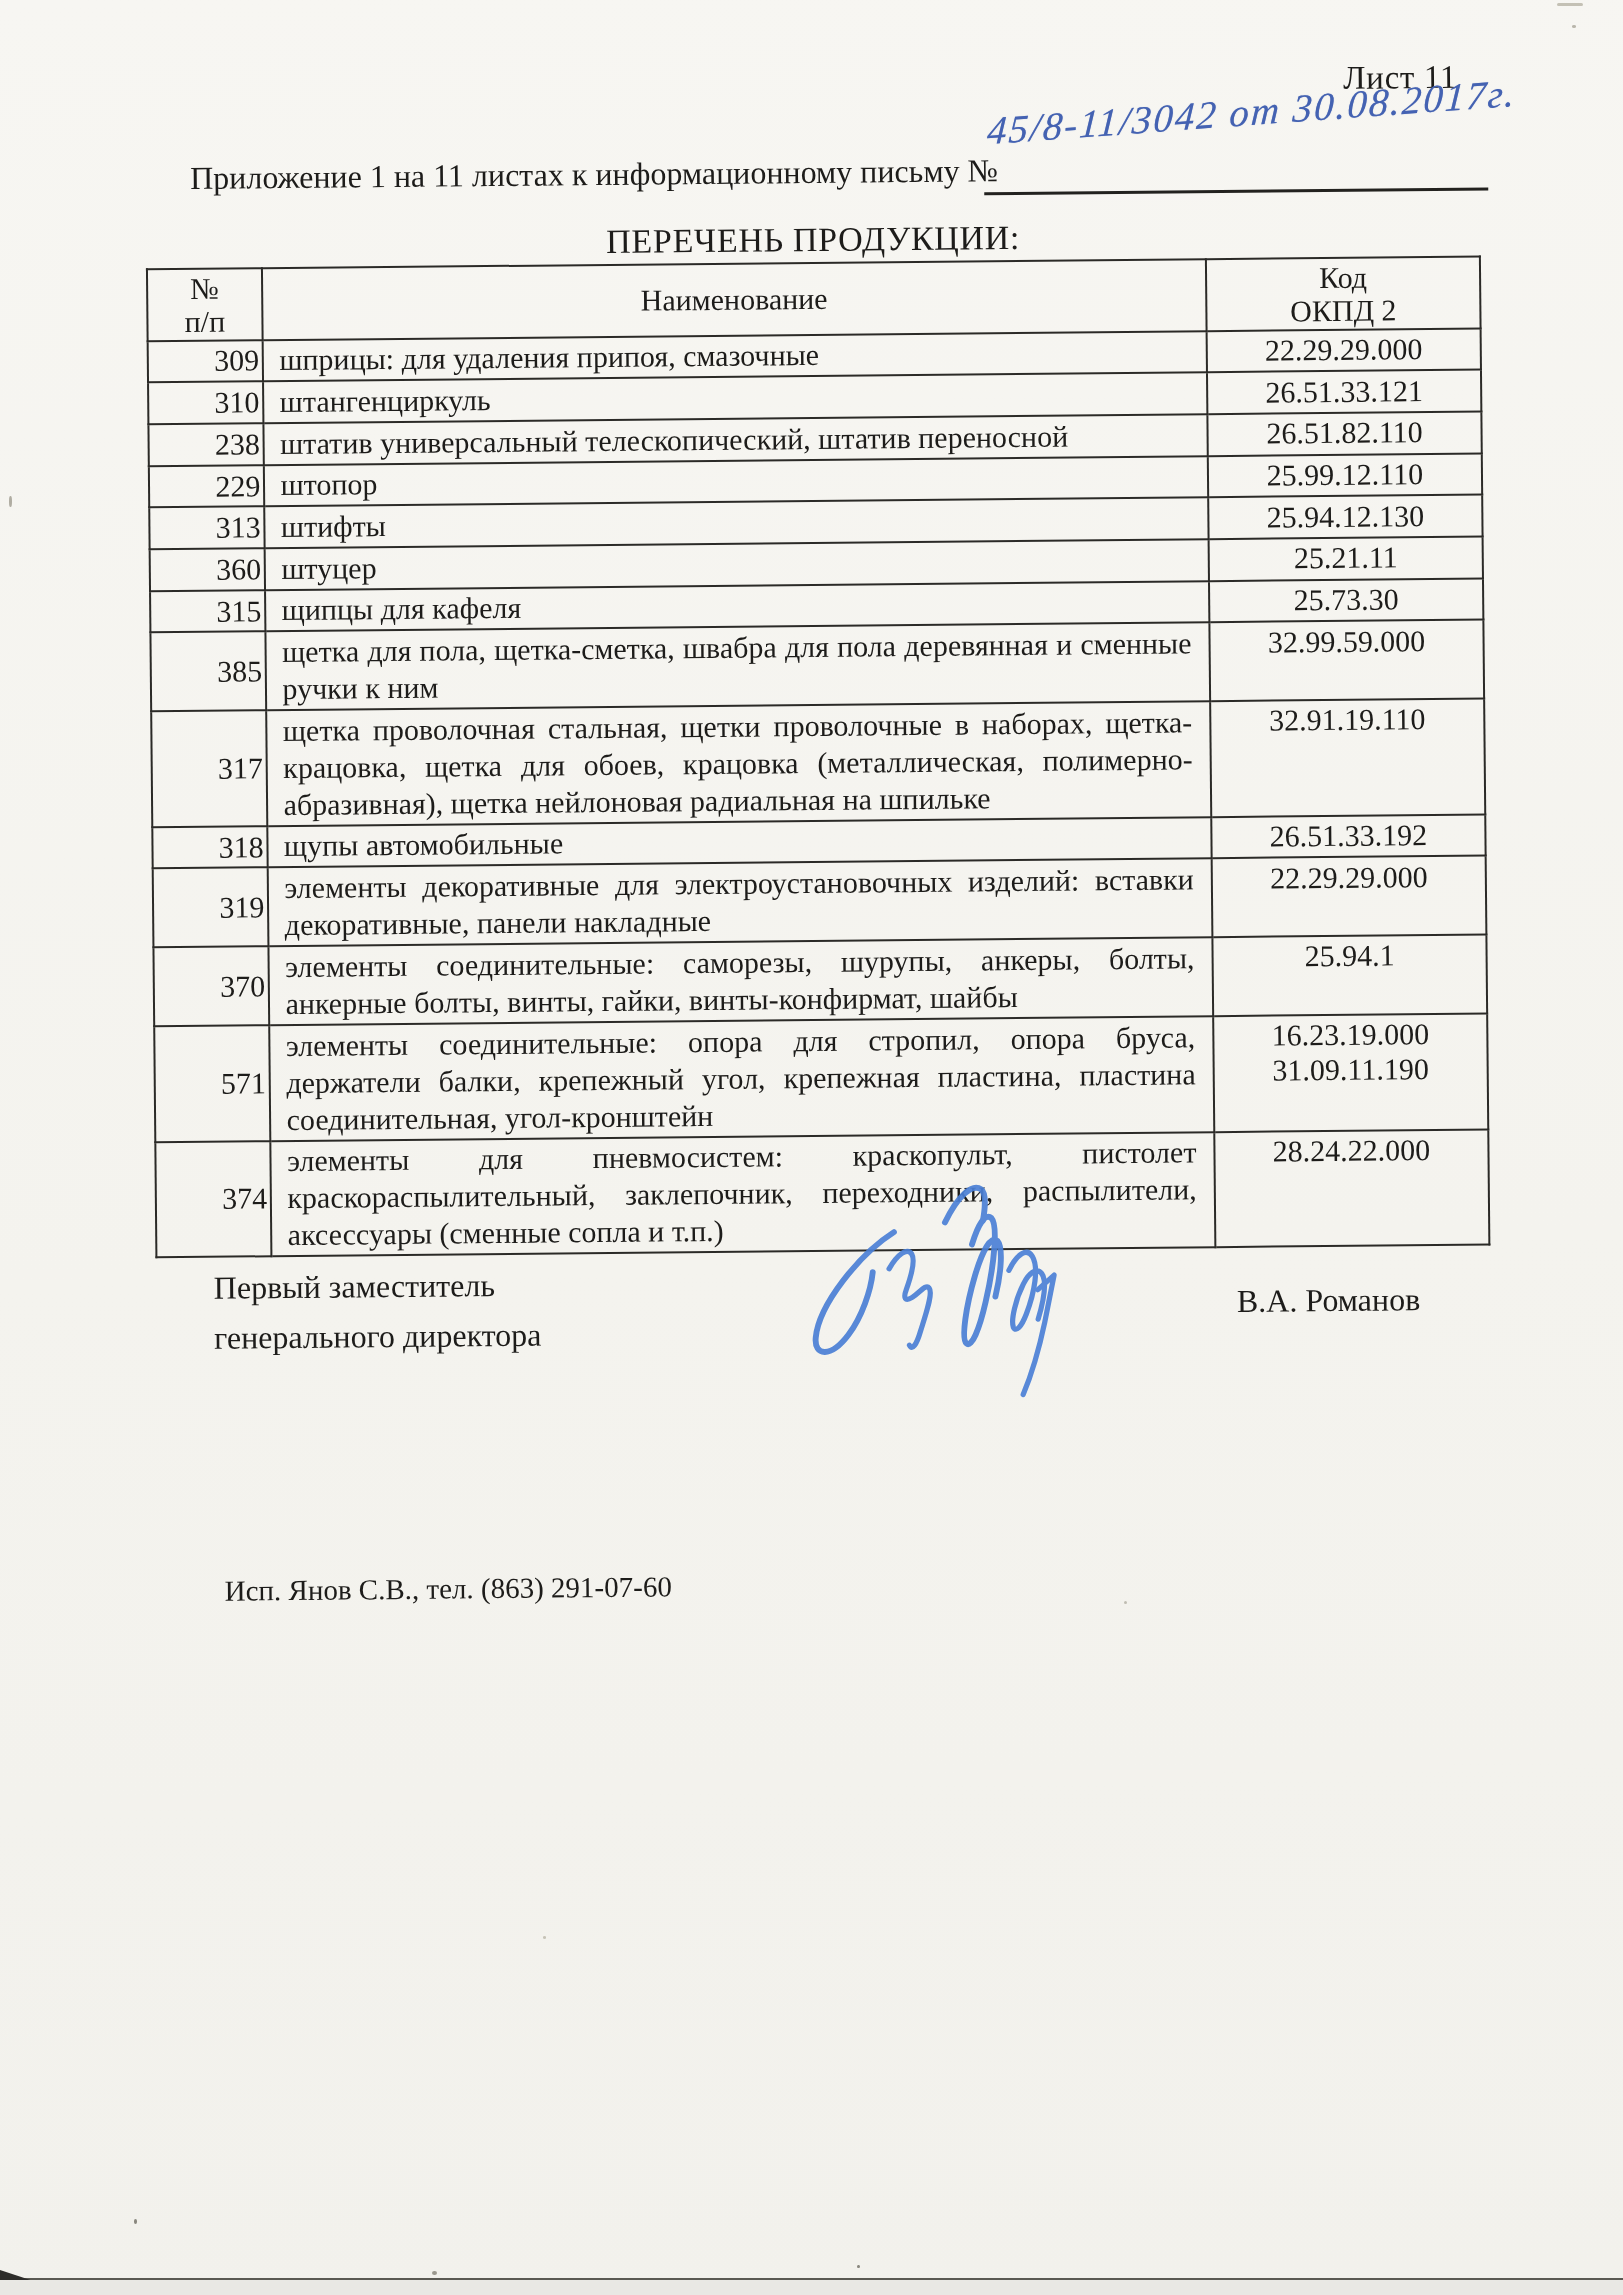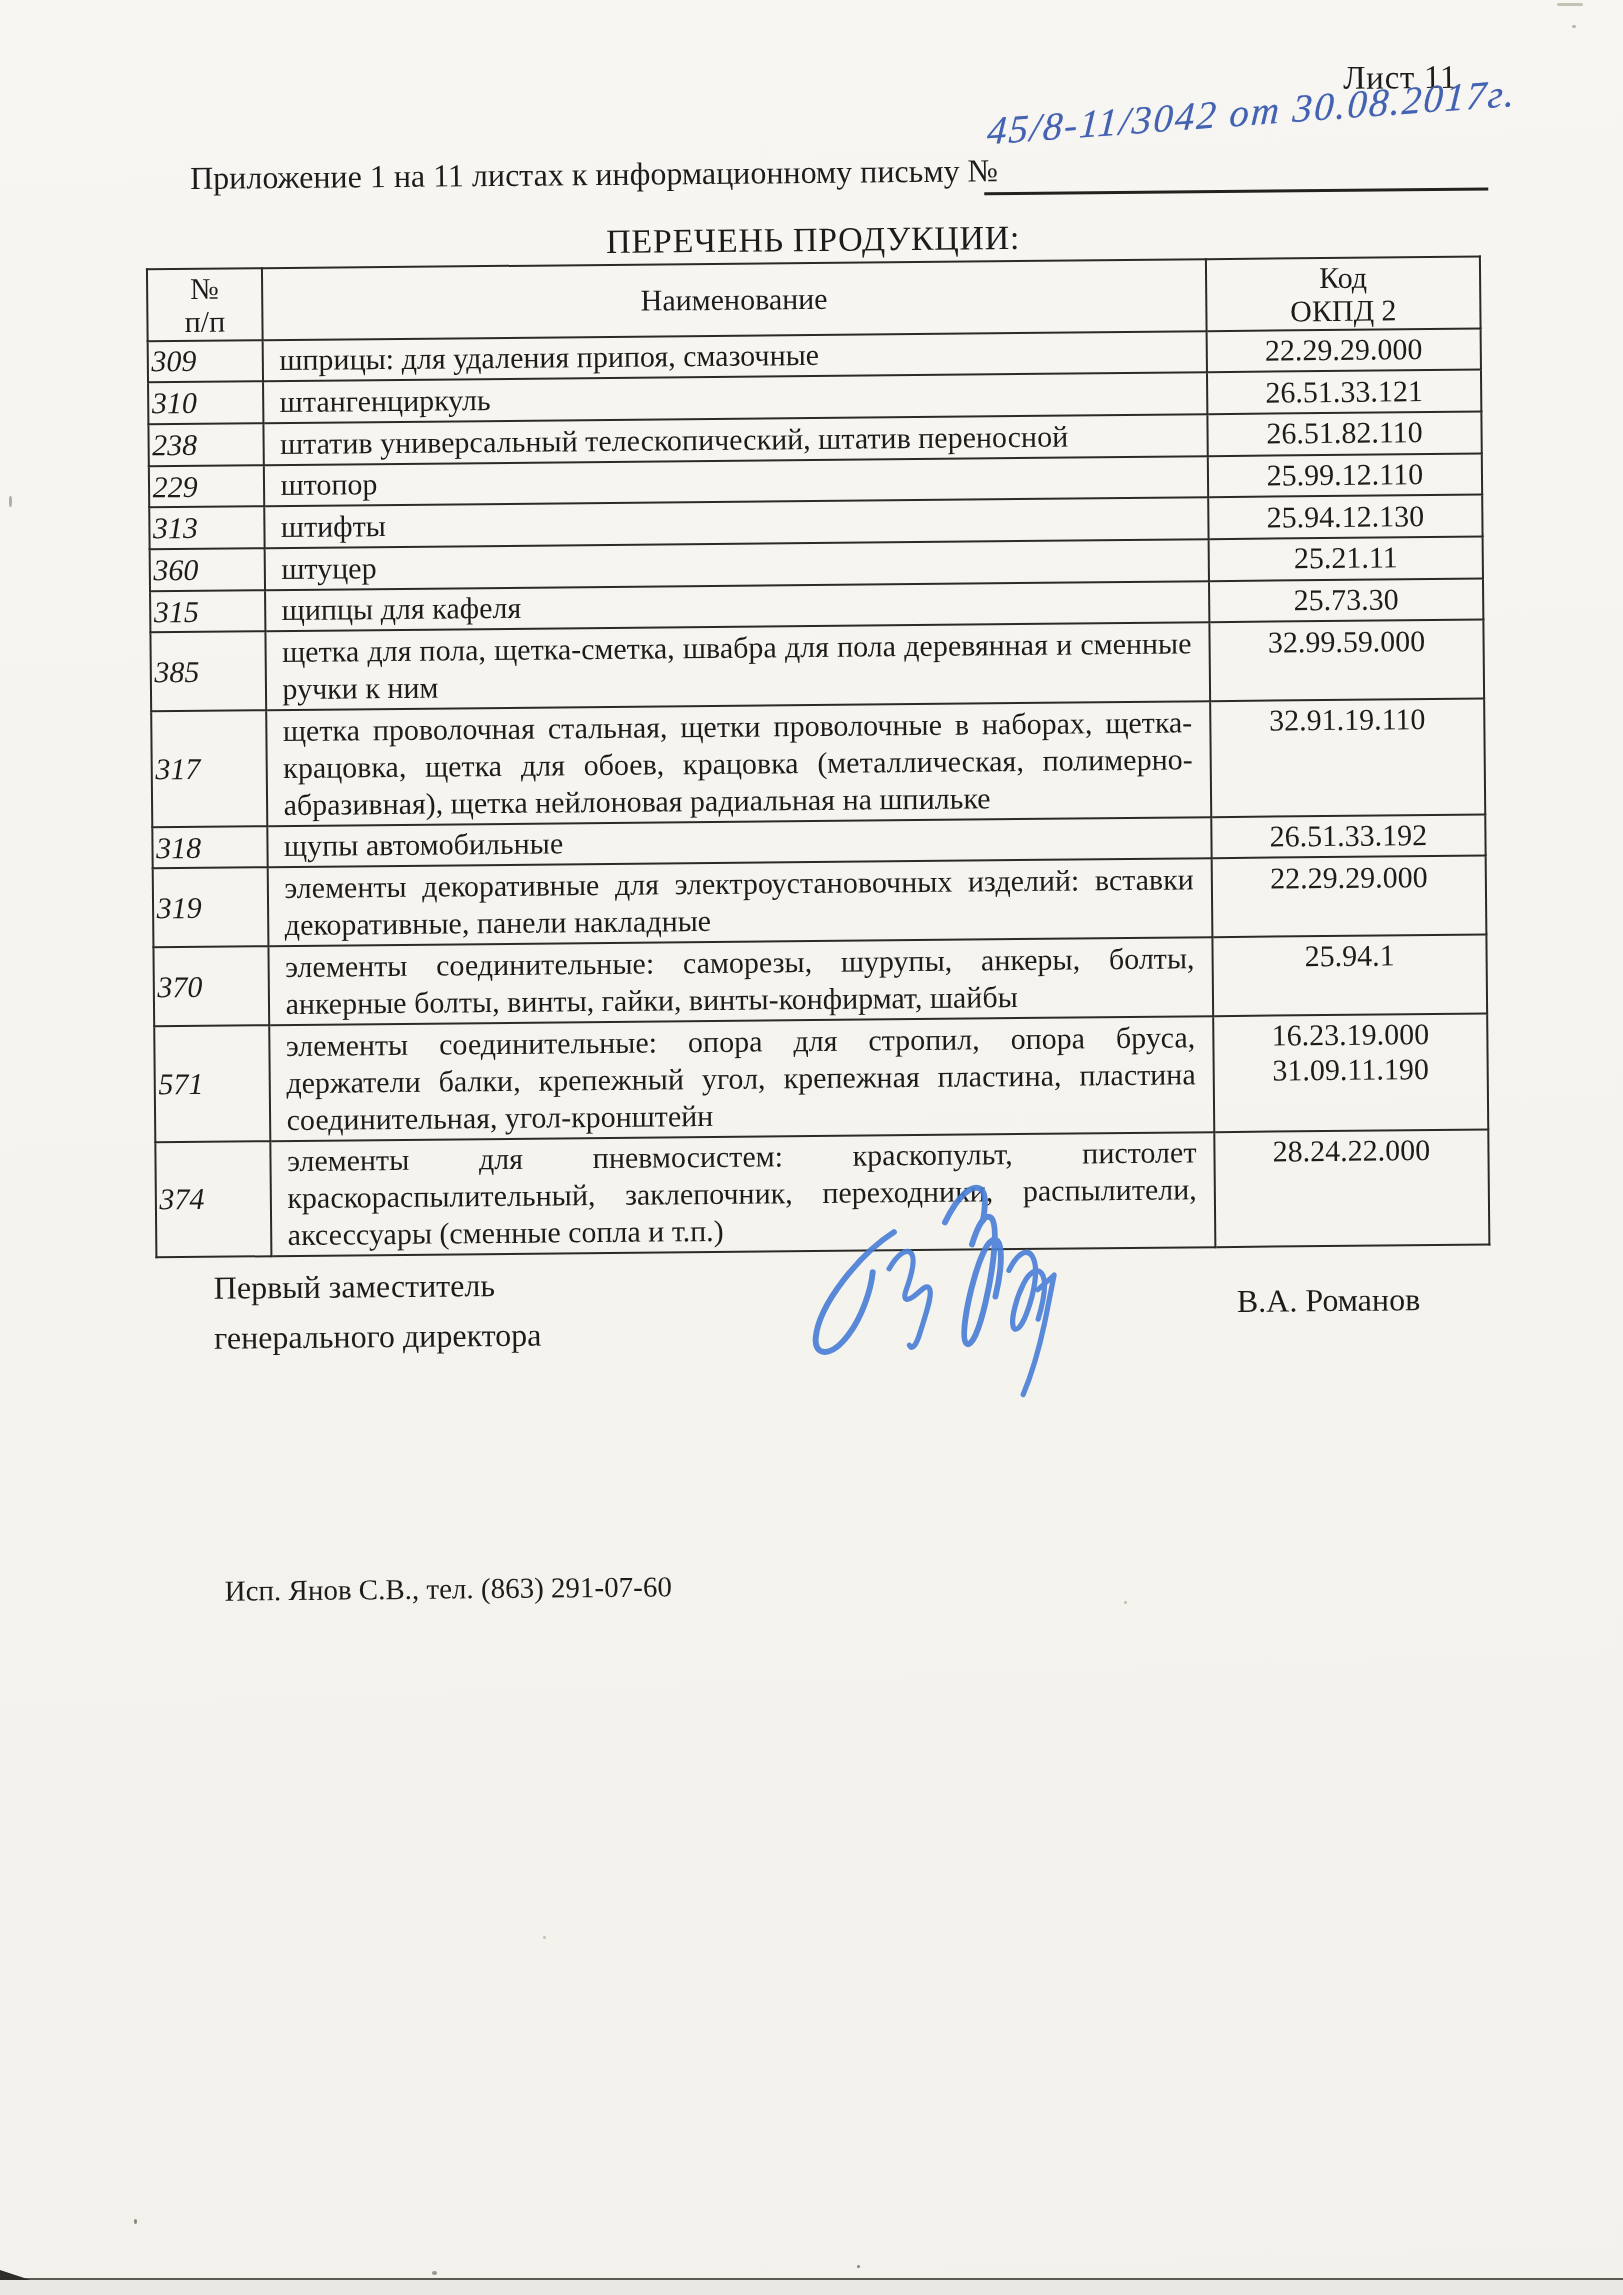--- a/index.html
+++ b/index.html
@@ -54,22 +54,22 @@
   }
   table.products td,table.products th{
     border:2px solid #2b2a27;
     font-weight:normal;
   }
   th.h-num{width:105px;line-height:33px;vertical-align:middle;text-align:center;}
   th.h-name{width:956px;vertical-align:middle;text-align:center;line-height:33px;}
   th.h-code{width:266px;vertical-align:middle;text-align:center;line-height:33px;}
   tr.header-row th{height:67px;padding:1.3px 5.2px;}
   td.c-num{
-    text-align:left;vertical-align:middle;
-    line-height:36px;padding:0.7px 2.6px;font-style:italic;
+    text-align:right;vertical-align:middle;
+    line-height:36px;padding:0.7px 2.6px;
   }
   td.c-name{
     text-align:justify;vertical-align:middle;
     line-height:37px;padding:0.7px 17px 2px 15.7px;
   }
   td.c-code{
     text-align:center;vertical-align:top;
     line-height:35px;padding:1.3px 3.9px;
   }
   .sig-position{

